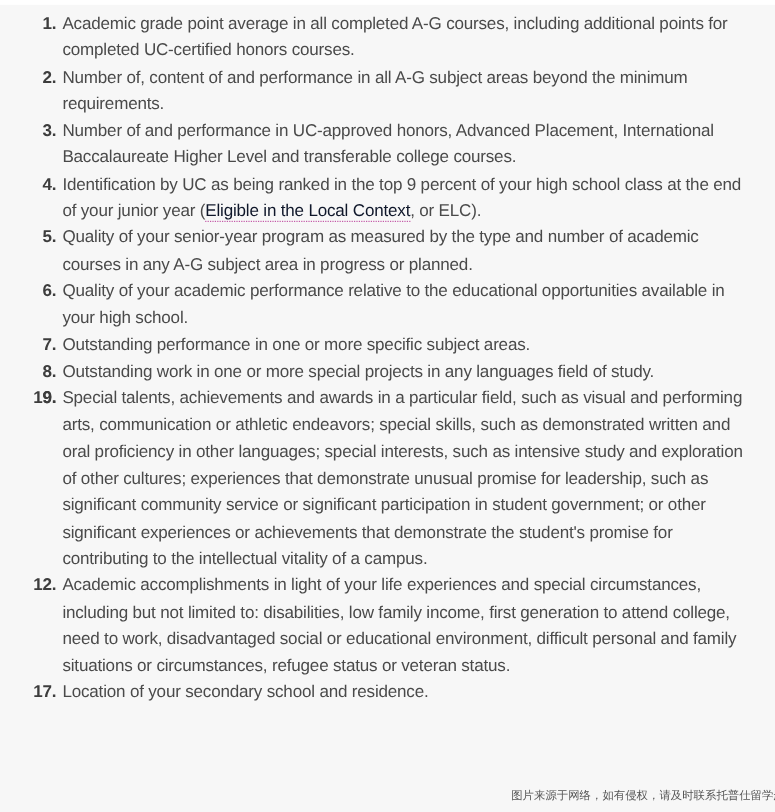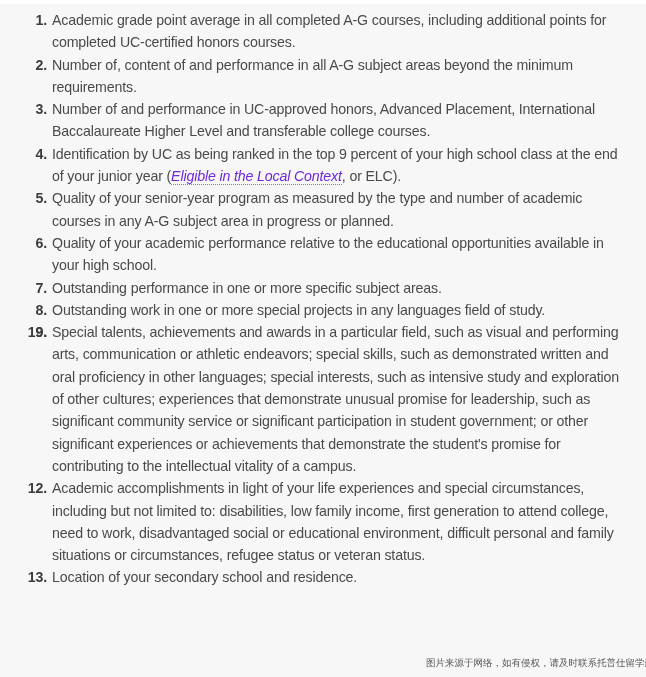--- a/index.html
+++ b/index.html
@@ -24,23 +24,22 @@
     line-height: 22.3px;
     color: #4a4a4a;
     letter-spacing: -0.15px;
   }
   .num {
     position: absolute; right: calc(100% - 47px); top: 0;
     font-weight: bold; color: #3d3d3d;
     text-align: right; white-space: nowrap;
   }
   a.elc-link {
-    color: #6d28d9; text-decoration: none;
+    color: #0f172a; text-decoration: none;
     border-bottom: 1px dotted #c45aa8;
-    font-style: italic;
   }
   .watermark {
     position: absolute; left: 426px; top: 657px;
     font-size: 9.5px; color: #555; white-space: nowrap;
     font-family: "DejaVu Sans", sans-serif;
   }
 </style>
 </head>
 <body>
 
@@ -83,19 +82,19 @@
     </li>
     <li>
       <span class="num">19.</span>
       <span>Special talents, achievements and awards in a particular field, such as visual and performing arts, communication or athletic endeavors; special skills, such as demonstrated written and oral proficiency in other languages; special interests, such as intensive study and exploration of other cultures; experiences that demonstrate unusual promise for leadership, such as significant community service or significant participation in student government; or other significant experiences or achievements that demonstrate the student's promise for contributing to the intellectual vitality of a campus.</span>
     </li>
     <li>
       <span class="num">12.</span>
       <span>Academic accomplishments in light of your life experiences and special circumstances, including but not limited to: disabilities, low family income, first generation to attend college, need to work, disadvantaged social or educational environment, difficult personal and family situations or circumstances, refugee status or veteran status.</span>
     </li>
     <li>
-      <span class="num">13.</span>
+      <span class="num">17.</span>
       <span>Location of your secondary school and residence.</span>
     </li>
   </ol>
 </div>
 
 <div class="watermark">图片来源于网络，如有侵权，请及时联系托普仕留学删</div>
 
 </body></html>

